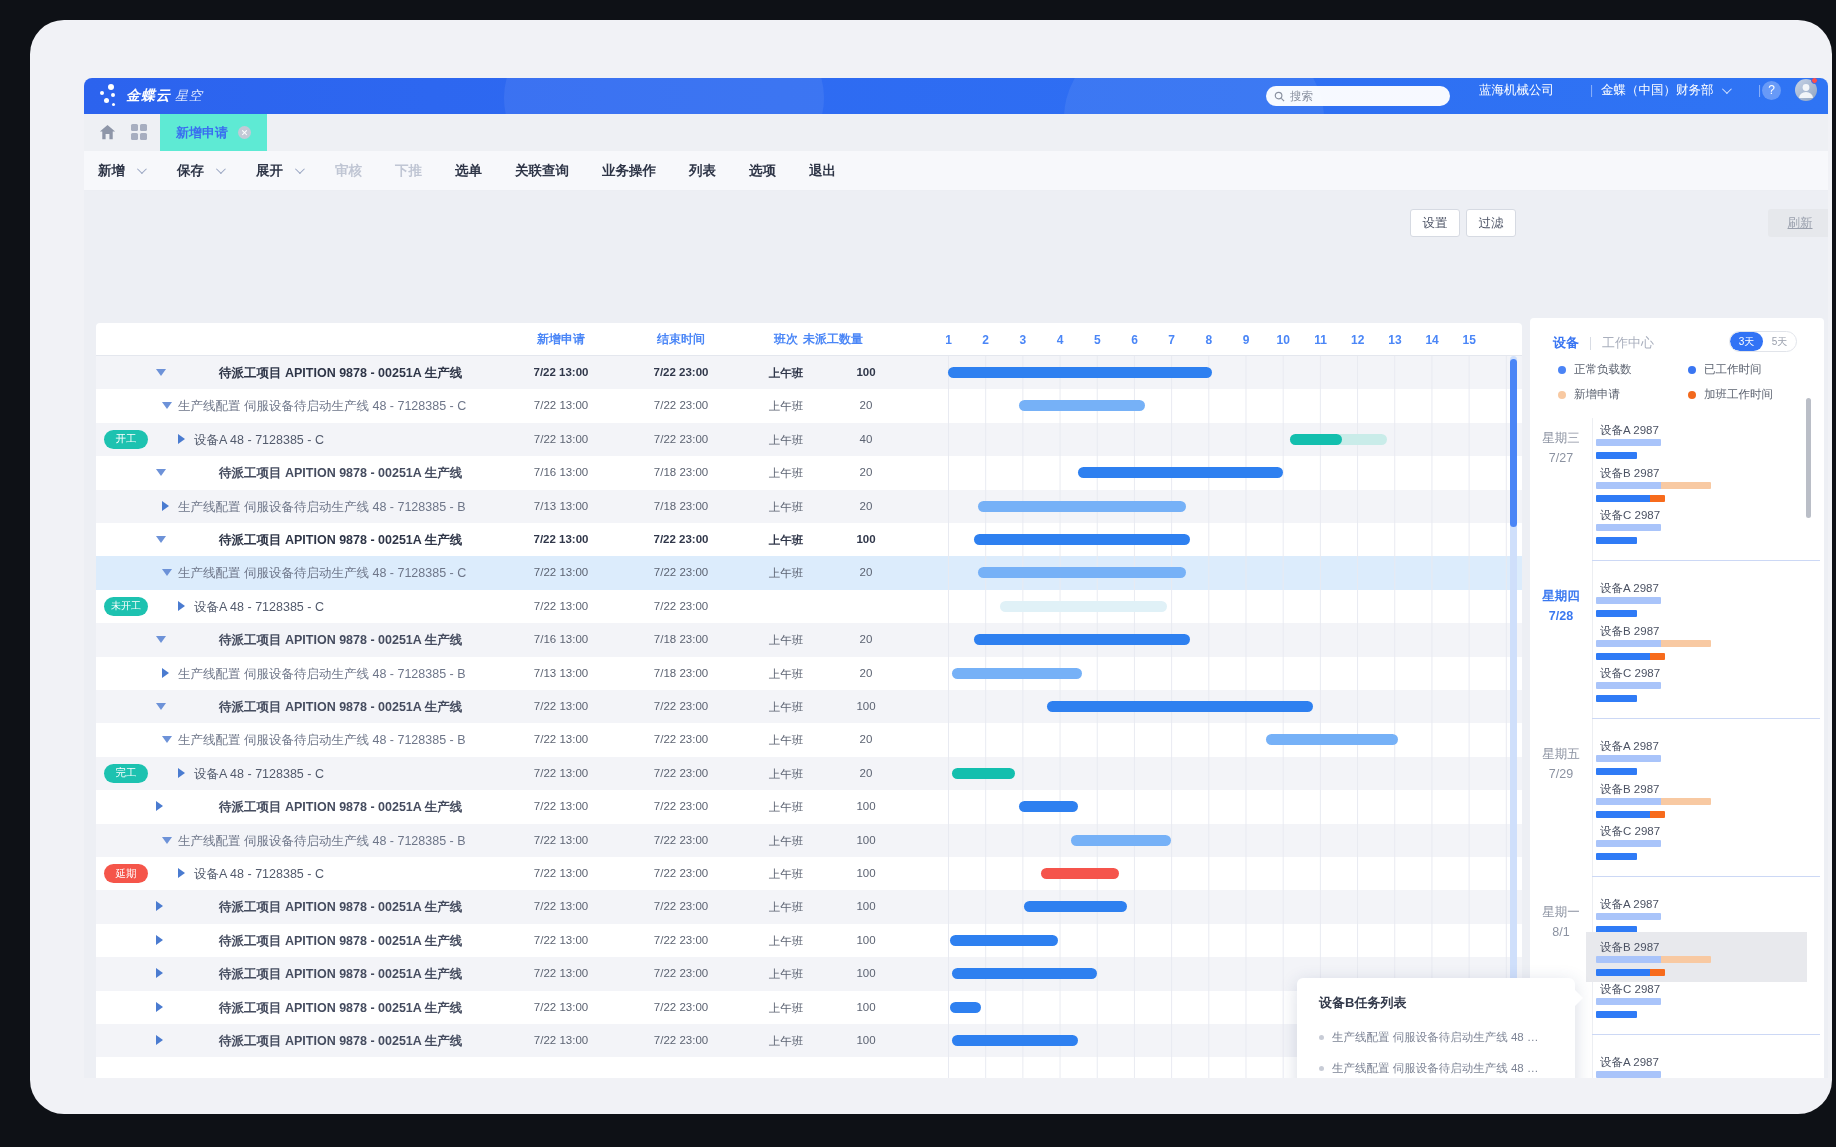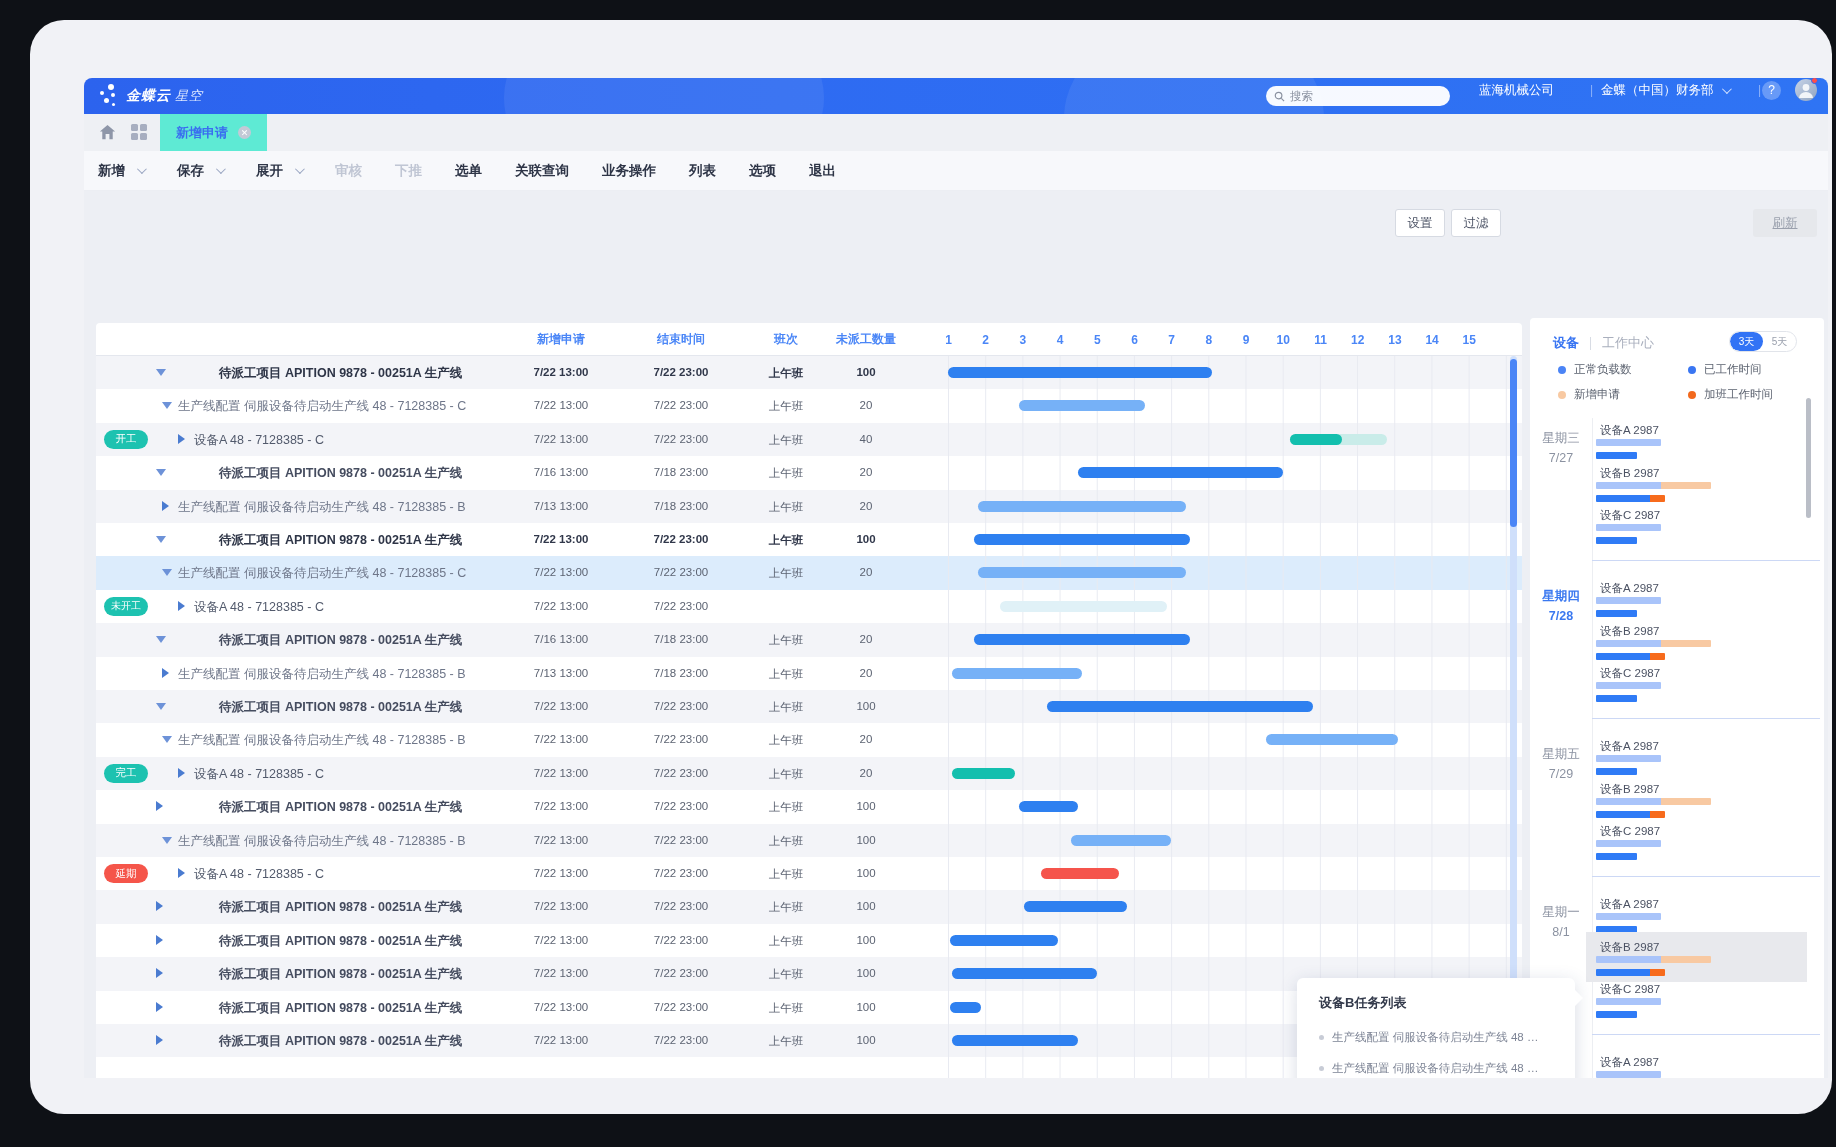--- a/index.html
+++ b/index.html
@@ -42,21 +42,21 @@
   #toolbar { position:absolute; left:0; top:73px; width:100%; height:40px; background:#f7f8fb;
     display:flex; align-items:center; padding-left:14px; border-bottom:1px solid #eceef3; }
   .tool-item { display:flex; align-items:center; font-size:13.5px; color:#2e3547; font-weight:600;
     margin-right:33px; white-space:nowrap; }
   .tool-item.disabled { color:#c0c6d4; }
   .tool-caret { width:7px; height:7px; border-right:1.5px solid #9aa6c2; border-bottom:1.5px solid #9aa6c2;
     transform:rotate(45deg) translateY(-2px); margin-left:12px; }
   
   #content { position:absolute; left:0; top:113px; width:100%; height:887px; background:#edeff4; }
   .btn { position:absolute; height:28px; border-radius:3px; font-size:12.5px; display:flex;
-    align-items:center; justify-content:center; }
+    align-items:center; justify-content:center;margin-left:15px; }
   .btn.line { background:#fff; border:1px solid #d6dae2; color:#4d5466; width:50px; }
   .btn.grey { background:#e6e8ec; color:#9aa0ad; width:64px; }
   
   #panel { position:absolute; left:12px; top:132px; width:1426px; height:822px; background:#fff;
     border-radius:4px; overflow:hidden; }
   .ghead { position:absolute; top:0; height:33px; font-size:12px; color:#4a86f7; display:flex;
     align-items:center; justify-content:center; font-weight:600; }
   #panel-headline { position:absolute; left:0; top:32px; width:100%; height:1px; background:#e4e7ee; }
   .grow { position:absolute; left:0; width:100%; height:33.4px; }
   .grow.stripe { background:#f3f4f8; }
@@ -220,21 +220,21 @@
 
     <div id="content">
       <div class="btn line" style="left:1311px; top:18px;">设置</div>
       <div class="btn line" style="left:1367px; top:18px;">过滤</div>
       <div class="btn grey" style="left:1669px; top:18px;text-decoration:underline;">刷新</div>
 
       <div id="panel">
         <div class="ghead" style="left:400px; width:130px;">新增申请</div>
         <div class="ghead" style="left:520px; width:130px;">结束时间</div>
         <div class="ghead" style="left:650px; width:80px;">班次</div>
-        <div class="ghead" style="left:727px; width:86px;">未派工数量</div>
+        <div class="ghead" style="left:694px; width:86px;">未派工数量</div>
         <div id="day-numbers">
             <div class="ghead" style="left: 834px; width: 37px;">1</div>
             <div class="ghead" style="left: 871.2px; width: 37px;">2</div>
             <div class="ghead" style="left: 908.4px; width: 37px;">3</div>
             <div class="ghead" style="left: 945.6px; width: 37px;">4</div>
             <div class="ghead" style="left: 982.8px; width: 37px;">5</div>
             <div class="ghead" style="left: 1020px; width: 37px;">6</div>
             <div class="ghead" style="left: 1057.2px; width: 37px;">7</div>
             <div class="ghead" style="left: 1094.4px; width: 37px;">8</div>
             <div class="ghead" style="left: 1131.6px; width: 37px;">9</div>

